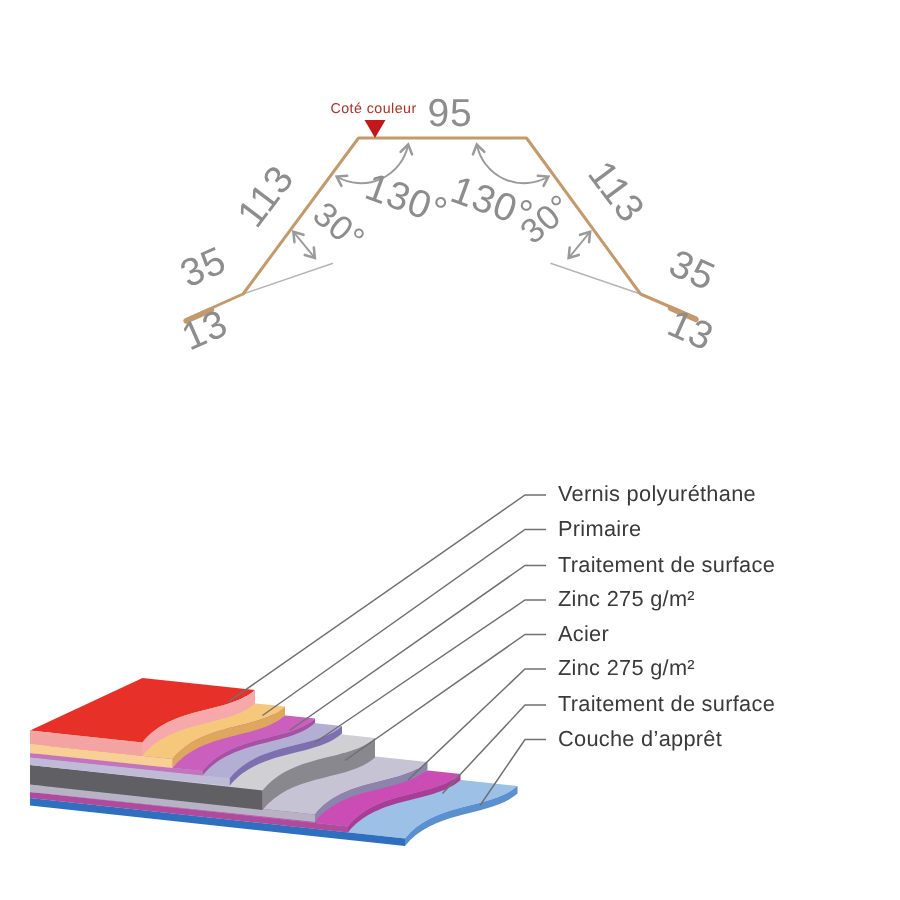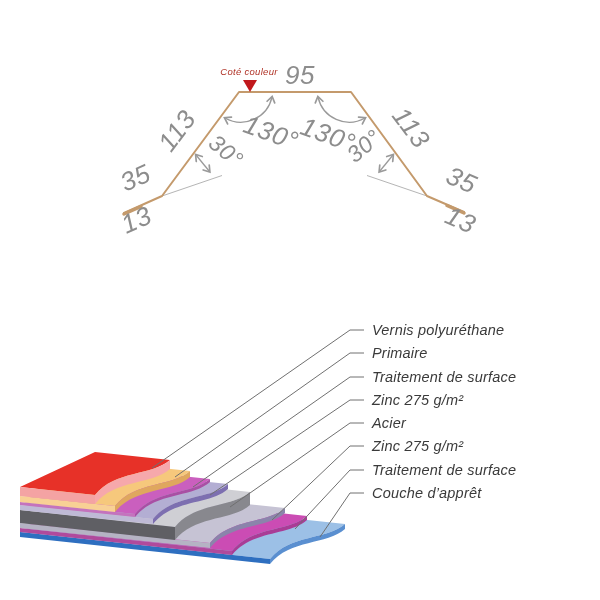--- a/index.html
+++ b/index.html
@@ -1,17 +1,17 @@
 <!DOCTYPE html>
 <html><head>
 <meta charset="utf-8">
 <style>
   html,body{margin:0;padding:0;background:#ffffff;}
   .stage{position:relative;width:560px;height:600px;background:#ffffff;overflow:hidden;
-         font-family:"Liberation Sans", sans-serif;font-style:italic;}
+         font-family:"Liberation Sans", sans-serif;}
   svg{display:block;}
   .dim{fill:#8d8d8d;font-family:"Liberation Sans",sans-serif;font-weight:400;letter-spacing:.5px;}
   .dim-lg{font-size:26px;}
   .dim-ang{font-size:26px;}
   .dim-sm{font-size:23px;}
   .side-label{fill:#b03226;font-size:9.5px;letter-spacing:.3px;font-weight:500;}
   .layer-label{fill:#3a3a3a;font-size:14.5px;font-weight:500;letter-spacing:.2px;}
   .guide{stroke:#b5b5b5;stroke-width:1;fill:none;}
   .arcline{stroke:#9a9a9a;stroke-width:1.3;fill:none;}
   .leader{fill:none;stroke-width:1;}

